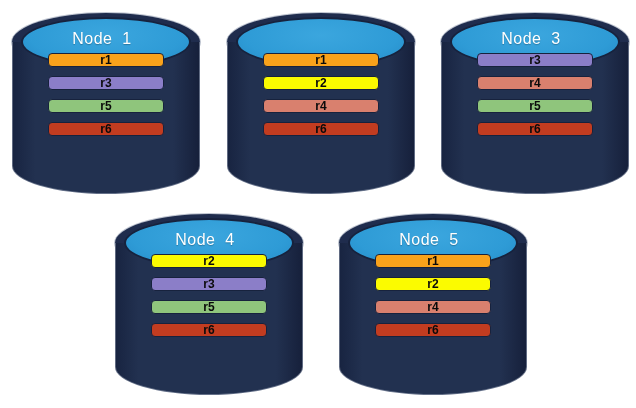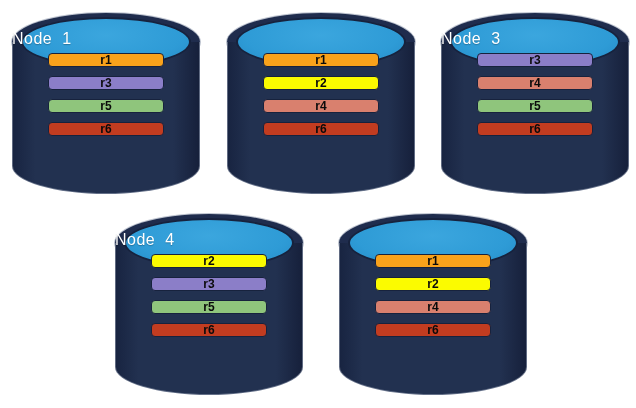--- a/index.html
+++ b/index.html
@@ -19,21 +19,21 @@
     border:1px solid rgba(145,155,175,0.6); border-top:none;
     border-bottom-left-radius:94px 28px; border-bottom-right-radius:94px 28px;
   }
   .can-top-face {
     position:absolute; top:4px; left:9px; width:170px; height:50px;
     border-radius:50%; box-sizing:border-box;
     background:radial-gradient(ellipse at 50% 35%, #3ba6de 0%, #2e9bd6 65%, #2489c6 100%);
     border:2px solid #17223d;
   }
   .can-title {
-    position:absolute; top:17px; left:0; width:180px; text-align:left;
+    position:absolute; top:17px; left:0; width:180px; text-align:center;
     color:#ffffff; font-size:16px; font-weight:400; letter-spacing:0.5px;
     white-space:pre; text-shadow:0 1px 1px rgba(0,0,0,0.25);
   }
   .bars {
     position:absolute; top:40px; left:36px; width:116px;
     display:flex; flex-direction:column; gap:9px;
   }
   .bar {
     height:14px; box-sizing:border-box; border-radius:4px;
     border:1px solid #17223d;
@@ -124,20 +124,21 @@
         </div>
         <div class="bar" style="background: rgb(194, 60, 32);">
           <span>r6</span>
         </div>
       </div>
     </div>
     <div class="can" style="left: 339px; top: 214px;">
       <div class="can-top-rim"></div>
       <div class="can-body"></div>
       <div class="can-top-face"></div>
+      <div class="can-title">Node  5</div>
       <div class="bars">
         <div class="bar" style="background: rgb(249, 162, 27);">
           <span>r1</span>
         </div>
         <div class="bar" style="background: rgb(251, 251, 0);">
           <span>r2</span>
         </div>
         <div class="bar" style="background: rgb(217, 128, 110);">
           <span>r4</span>
         </div>

